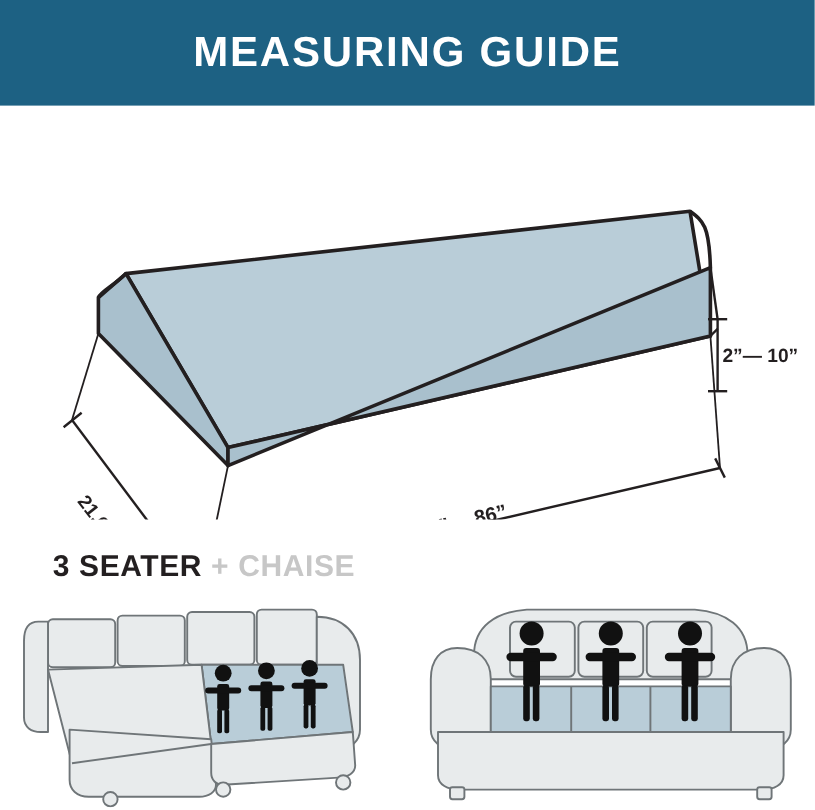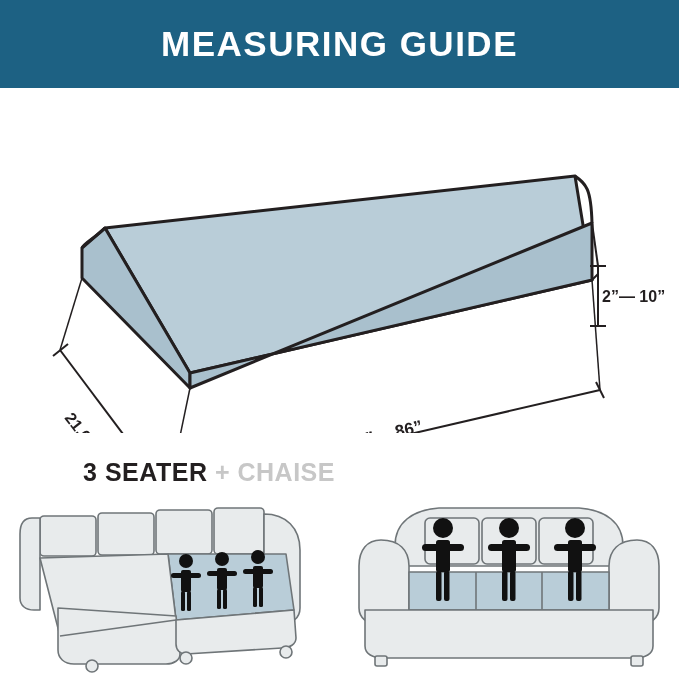--- a/index.html
+++ b/index.html
@@ -60,21 +60,21 @@
     top: 440px;
     width: 679px;
     height: 235px;
   }
   .panel {
     position: absolute;
     top: 0;
     width: 340px;
     height: 235px;
   }
-  .panel-left { left: 0; padding-left: 39px; }
+  .panel-left { left: 0; }
   .panel-right { left: 339px; }
 
   .panel-title {
     text-align: center;
     font-size: 25px;
     font-weight: bold;
     letter-spacing: 0.5px;
     color: #231f20;
     margin-top: 18px;
     font-family: "Liberation Sans", sans-serif;

